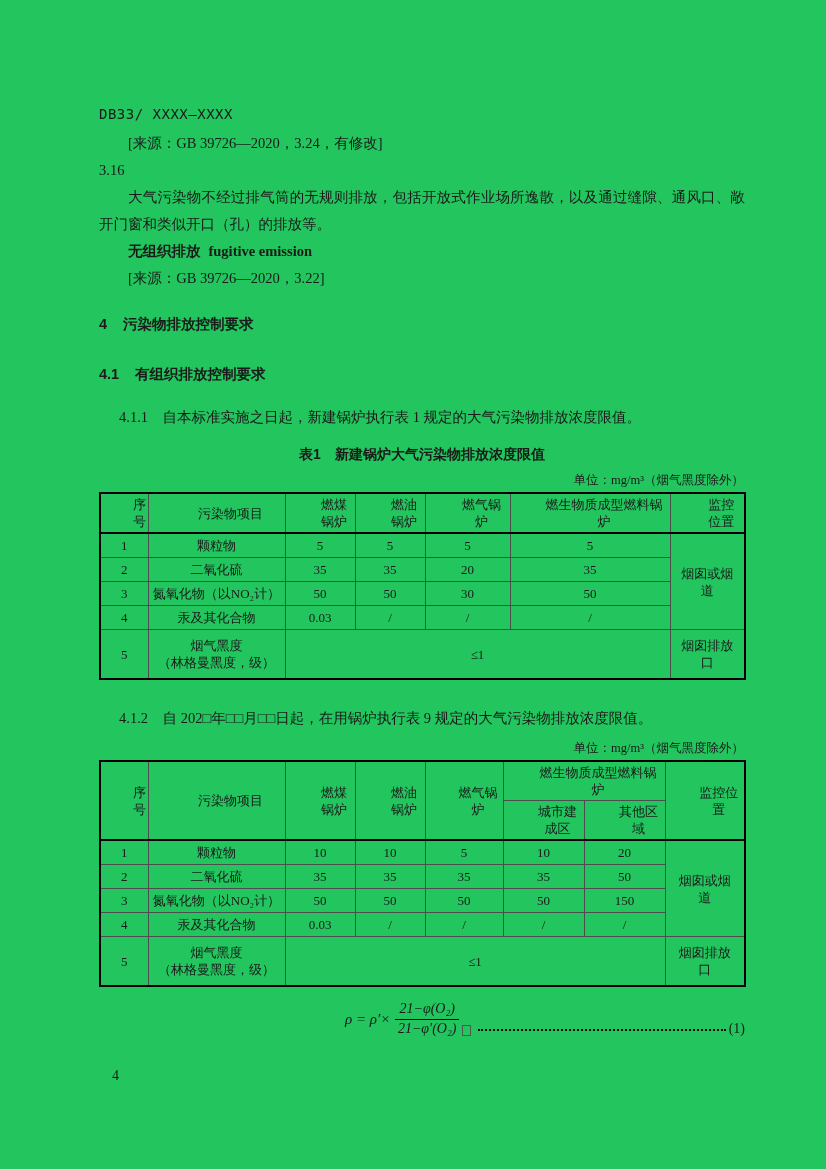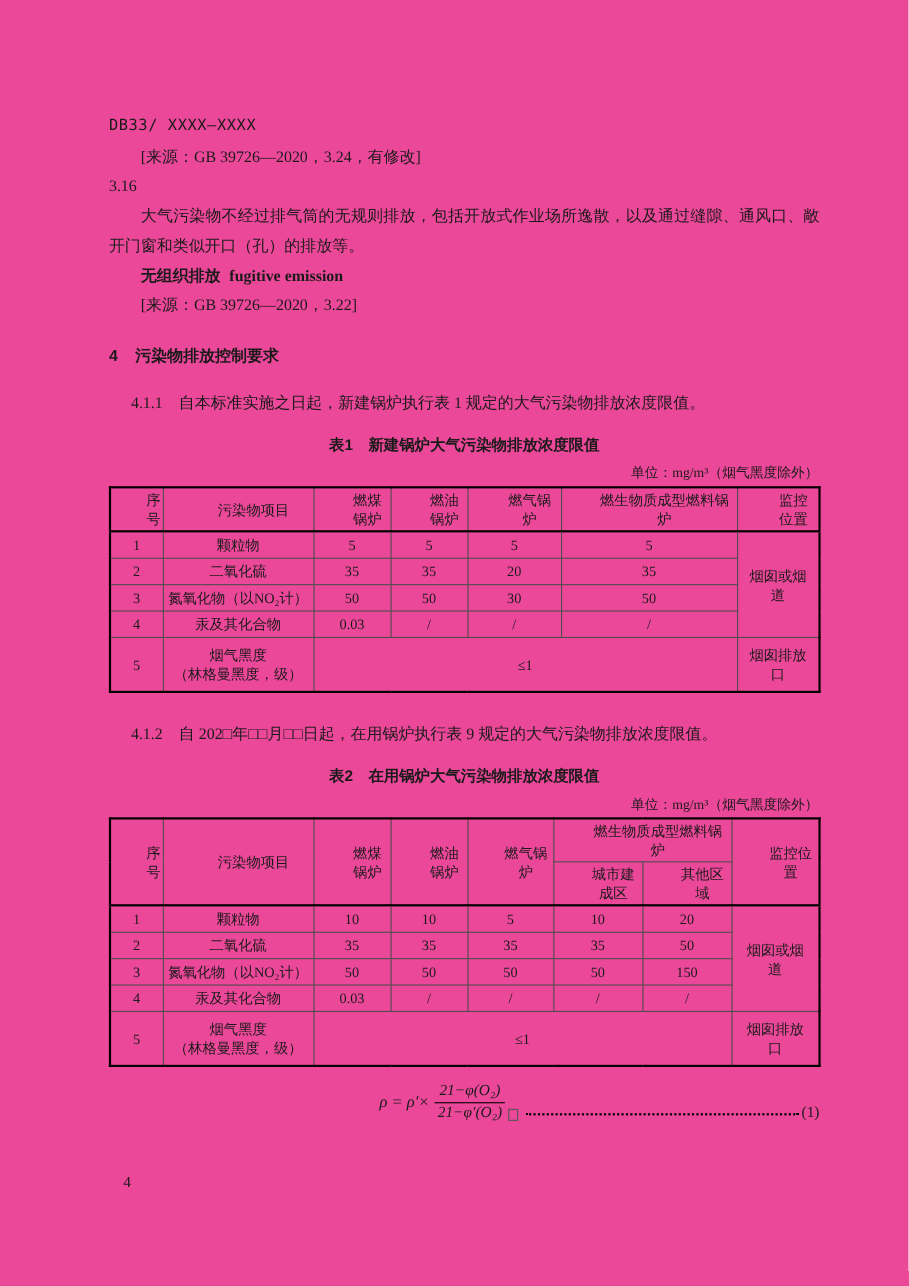--- a/index.html
+++ b/index.html
@@ -1,18 +1,18 @@
 <!DOCTYPE html>
 <html><head>
 <meta charset="utf-8">
 <style>
   html,body{margin:0;padding:0;background:#ffffff;}
   .page{
     position:relative;width:826px;height:1169px;box-sizing:border-box;
-    background:#ec4899;color:#1a1a1a;overflow:hidden;
+    background:#22c55e;color:#1a1a1a;overflow:hidden;
     padding:106px 81px 0 99px;
     font-family:"Liberation Serif","DejaVu Serif",serif;
   }
   .doc-header{font-family:"DejaVu Sans Mono",monospace;font-size:14px;letter-spacing:.5px;margin-bottom:8px;}
   p{margin:0;}
   .bodyline{font-size:14.5px;line-height:27px;}
   .indent{text-indent:2em;}
   .term-zh{font-family:"Liberation Sans","DejaVu Sans",sans-serif;font-weight:700;}
   .term-en{font-weight:700;margin-left:.55em;}
   .heading{font-family:"Liberation Sans","DejaVu Sans",sans-serif;font-weight:700;font-size:14.5px;line-height:20px;}
@@ -51,20 +51,21 @@
   <div class="doc-header">DB33/ XXXX—XXXX</div>
 
   <p class="bodyline indent">[来源：GB 39726—2020，3.24，有修改]</p>
   <p class="bodyline">3.16</p>
   <p class="bodyline indent" style="text-align:justify;">大气污染物不经过排气筒的无规则排放，包括开放式作业场所逸散，以及通过缝隙、通风口、敞开门窗和类似开口（孔）的排放等。</p>
   <p class="bodyline indent"><span class="term-zh">无组织排放</span><span class="term-en">fugitive emission</span></p>
   <p class="bodyline indent">[来源：GB 39726—2020，3.22]</p>
 
   <div class="heading h4"><span class="hnum">4</span><span>污染物排放控制要求</span></div>
 
+  <div class="heading h41"><span class="hnum">4.1</span><span>有组织排放控制要求</span></div>
 
   <p class="clause"><span class="cnum">4.1.1</span><span>自本标准实施之日起，新建锅炉执行表 1 规定的大气污染物排放浓度限值。</span></p>
 
   <div class="caption"><span>表1</span><span class="cap-title">新建锅炉大气污染物排放浓度限值</span></div>
   <div class="unit-note">单位：mg/m³（烟气黑度除外）</div>
 
   <table class="gbt">
     <colgroup>
         <col style="width:48px">
         <col style="width:137px">
@@ -126,21 +127,20 @@
             <div>（林格曼黑度，级）</div>
           </td>
         <td colspan="4">≤1</td>
         <td class="monitor-cell">烟囱排放口</td>
       </tr>
     </tbody>
   </table>
 
   <p class="clause" style="margin-top:24px;"><span class="cnum">4.1.2</span><span>自 202□年□□月□□日起，在用锅炉执行表 9 规定的大气污染物排放浓度限值。</span></p>
 
-  <div class="caption"><span>表2</span><span class="cap-title">在用锅炉大气污染物排放浓度限值</span></div>
   <div class="unit-note">单位：mg/m³（烟气黑度除外）</div>
 
   <table class="gbt">
     <colgroup>
         <col style="width:48px">
         <col style="width:137px">
         <col style="width:70px">
         <col style="width:70px">
         <col style="width:78px">
         <col style="width:81px">

